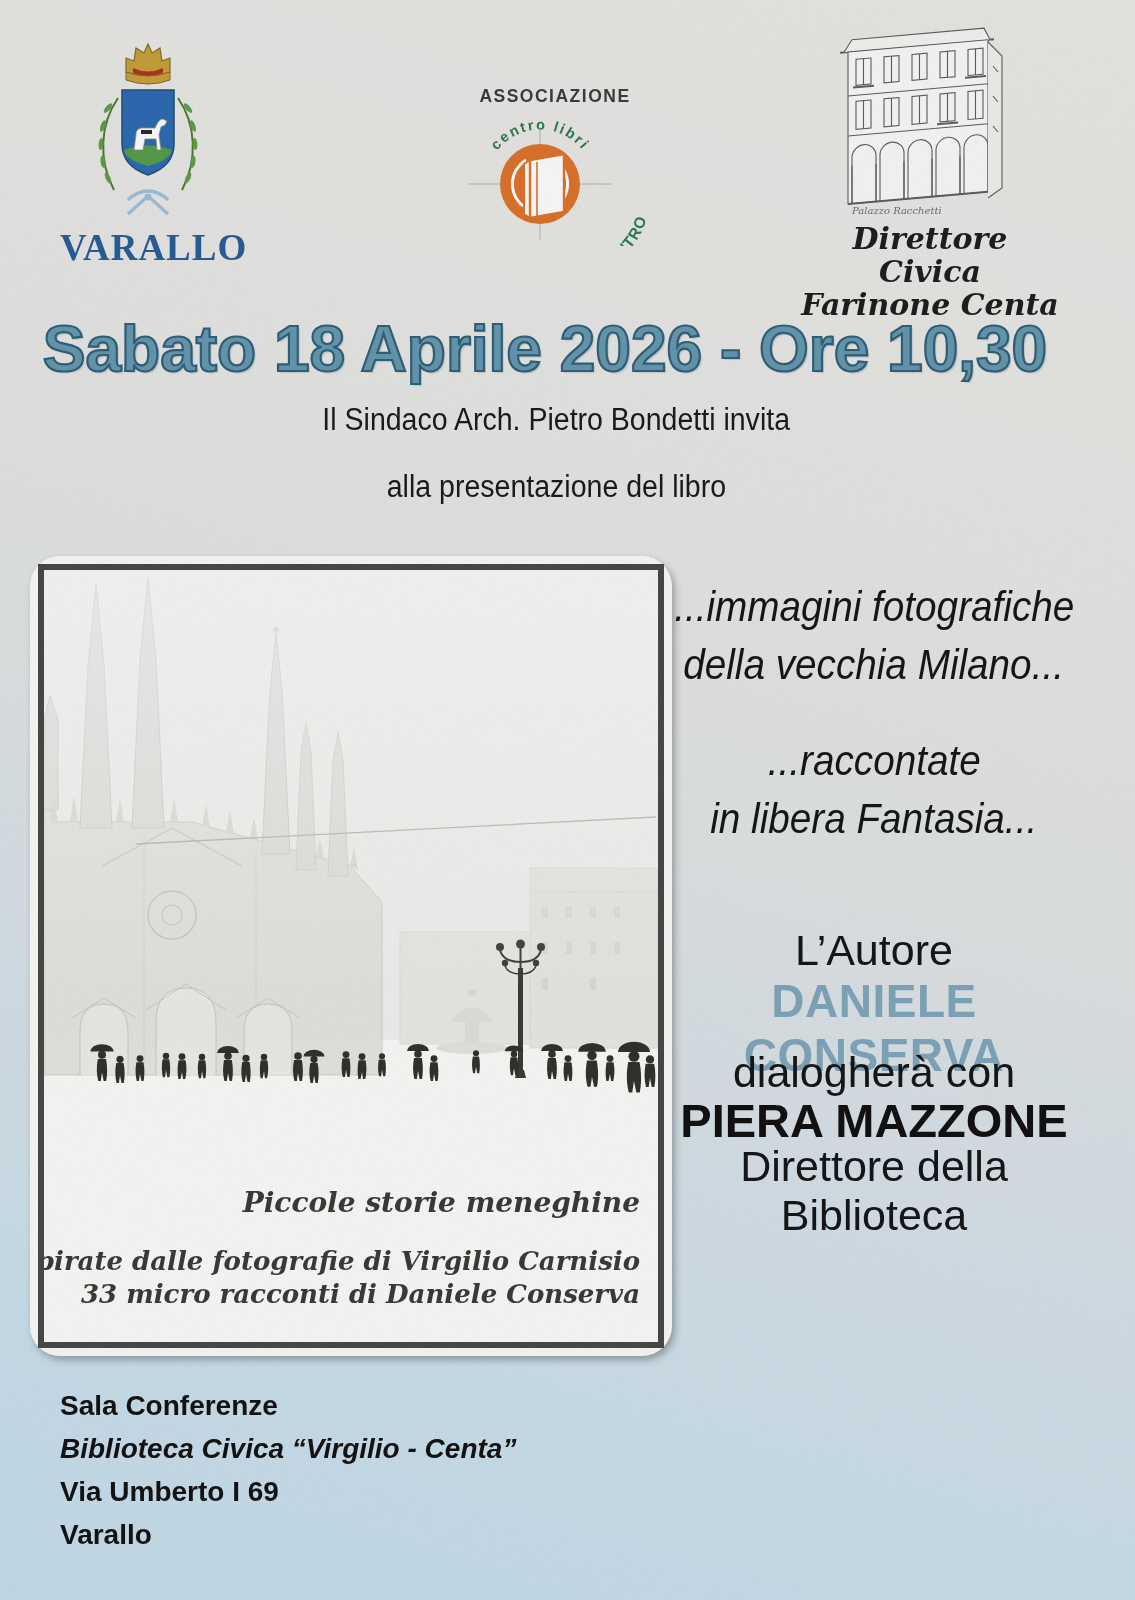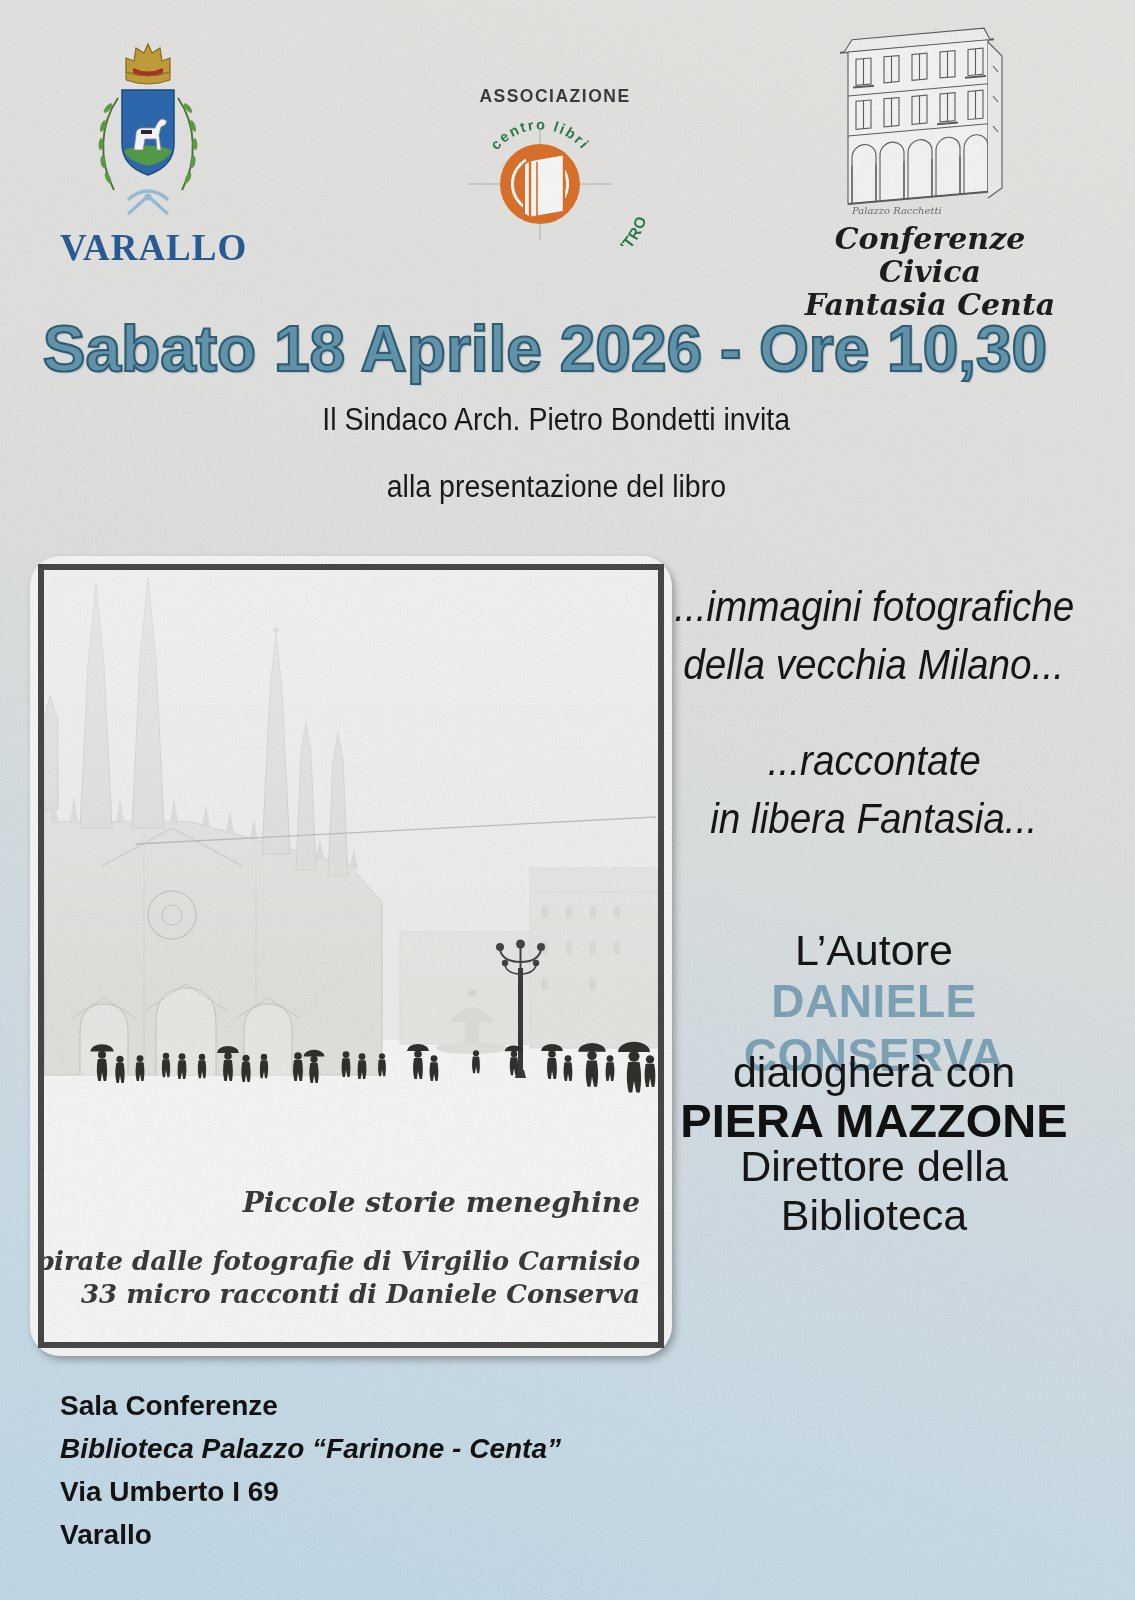--- a/index.html
+++ b/index.html
@@ -188,22 +188,22 @@
       </g>
 
       <path d="M158,16 L172,30 L172,162 L158,172" fill="#f2f2f0"></path>
       <line x1="163" y1="40" x2="168" y2="46"></line>
       <line x1="163" y1="70" x2="168" y2="76"></line>
       <line x1="163" y1="100" x2="168" y2="106"></line>
     </g>
     <text x="22" y="188" font-size="10" font-style="italic" fill="#6f6f6f" font-family="DejaVu Serif,serif">Palazzo Racchetti</text>
   </svg>
   <div class="abs bib-script">
-    <div>Conferenze Civica</div>
-    <div>Fantasia Centa</div>
+    <div>Direttore Civica</div>
+    <div>Farinone Centa</div>
   </div>
 
   <div class="abs title">Sabato 18 Aprile 2026 - Ore 10,30</div>
   <div class="abs invite" style="top:402px;">
     <span>Il Sindaco Arch. Pietro Bondetti invita</span>
   </div>
   <div class="abs invite" style="top:469px;">
     <span>alla presentazione del libro</span>
   </div>
 
@@ -350,21 +350,21 @@
   </div>
   <div class="abs rc rc-reg" style="top:918px;">L’Autore</div>
   <div class="abs rc rc-author" style="top:965px;">DANIELE CONSERVA</div>
   <div class="abs rc rc-reg" style="top:1040px;">dialogherà con</div>
   <div class="abs rc rc-piera" style="top:1084px;">PIERA MAZZONE</div>
   <div class="abs rc rc-reg" style="top:1134px;">Direttore della</div>
   <div class="abs rc rc-reg" style="top:1183px;">Biblioteca</div>
 
   <div class="abs footer">
     <div>Sala Conferenze</div>
-    <div class="f-it">Biblioteca Palazzo  “Farinone - Centa”</div>
+    <div class="f-it">Biblioteca Civica  “Virgilio - Centa”</div>
     <div>Via Umberto I 69</div>
     <div>Varallo</div>
   </div>
 
   <svg class="abs noise" width="1135" height="1600">
     <filter id="paperNoise">
       <feTurbulence type="fractalNoise" baseFrequency="0.8" numOctaves="2" result="n"></feTurbulence>
       <feColorMatrix in="n" type="matrix" values="0 0 0 0 0  0 0 0 0 0  0 0 0 0 0  0.6 0.6 0.6 0 0"></feColorMatrix>
     </filter>
     <rect width="1135" height="1600" filter="url(#paperNoise)" opacity="0.05"></rect>

